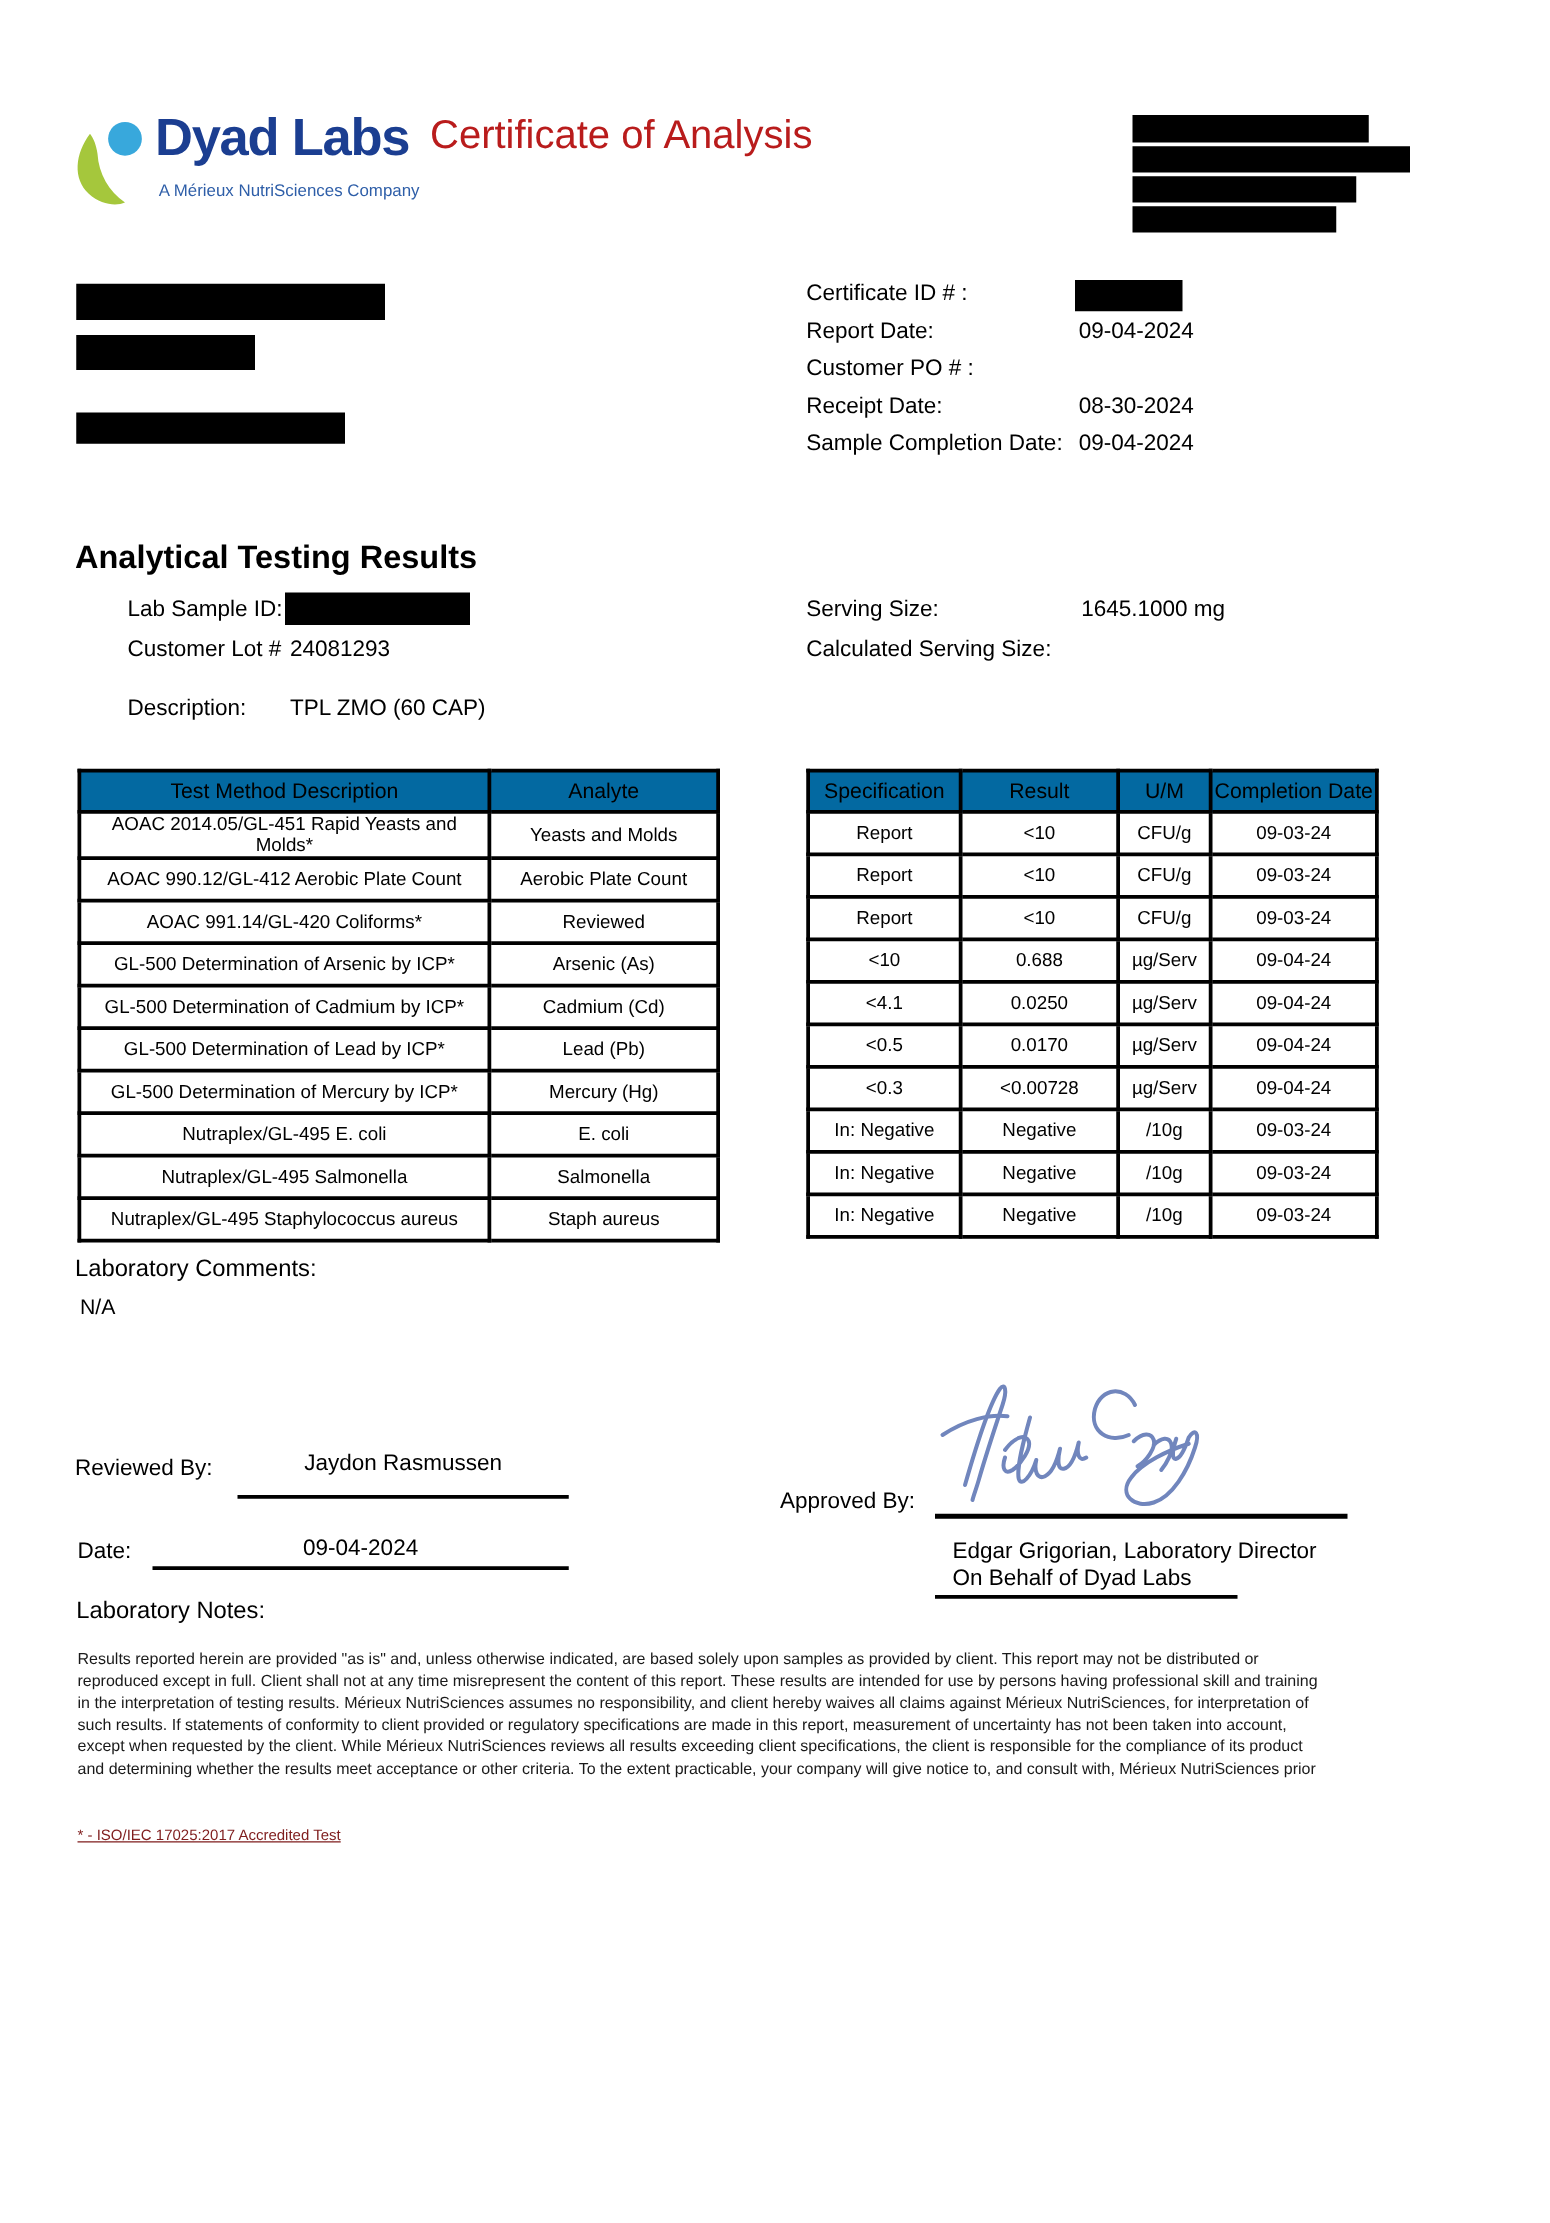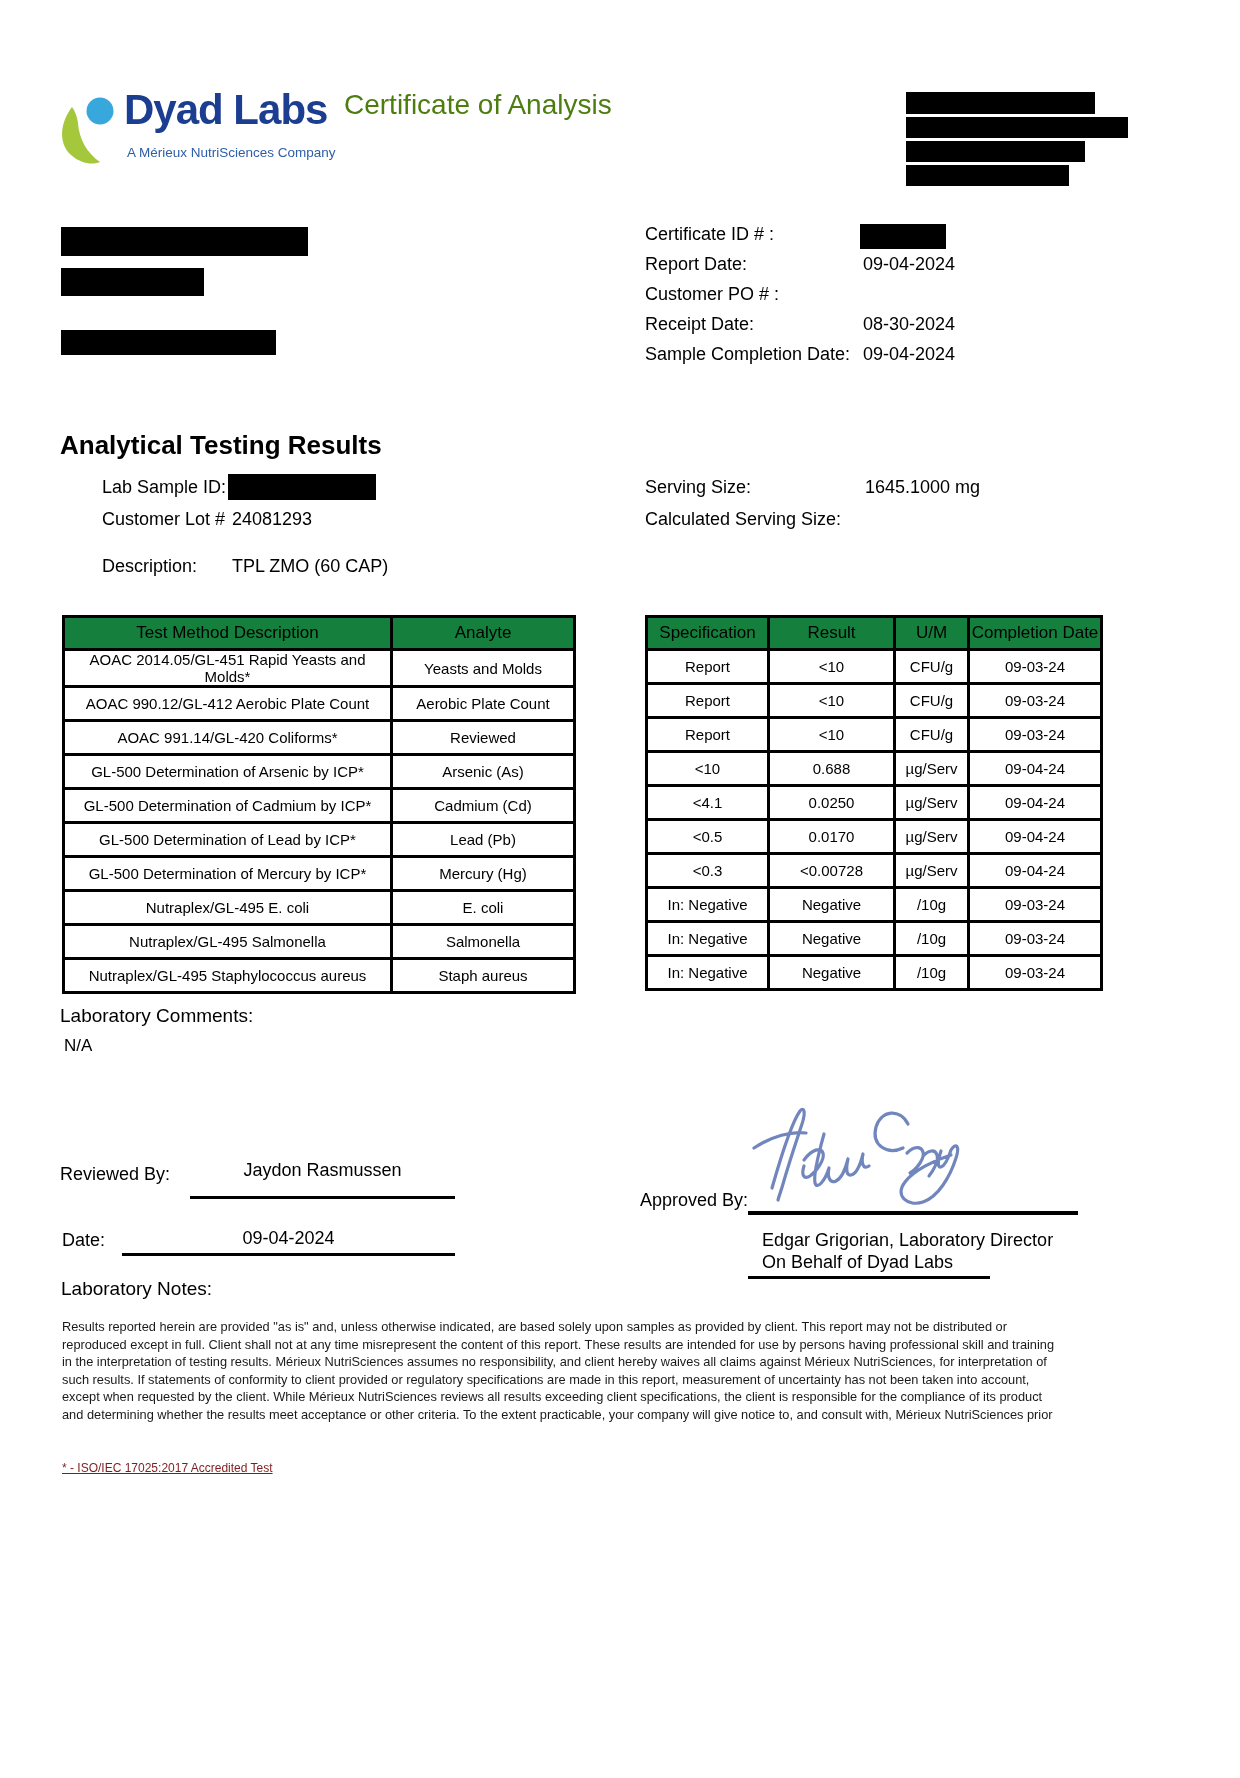--- a/index.html
+++ b/index.html
@@ -2,28 +2,28 @@
 <html><head>
 <meta charset="utf-8">
 <style>
   html,body{margin:0;padding:0;background:#fff;}
   .page{position:relative;width:1240px;height:1592px;background:#ffffff;overflow:hidden;
         font-family:"Liberation Sans", sans-serif;color:#000;}
   .abs{position:absolute;}
   .redact{position:absolute;background:#000;}
   .brand{font-size:42px;font-weight:bold;color:#1b3e91;letter-spacing:-1px;}
   .tagline{font-size:13.5px;color:#2e5ea8;}
-  .doc-title{font-size:28px;font-weight:normal;color:#4d7c0f;}
+  .doc-title{font-size:32px;font-weight:normal;color:#b91c1c;}
   .lbl{font-size:18px;}
   .val{font-size:18px;}
   .section-title{font-size:26px;font-weight:bold;}
   .comments-lbl{font-size:19px;}
   .rule{position:absolute;background:#000;}
   table.res{border-collapse:collapse;position:absolute;table-layout:fixed;}
-  table.res th{background:#15803d;font-weight:normal;font-size:17px;height:30px;
+  table.res th{background:#0369a1;font-weight:normal;font-size:17px;height:30px;
                border:3px solid #000;padding:0;margin-top:37px;}
   table.res td{font-size:15px;text-align:center;vertical-align:middle;height:31px;
                border:3px solid #000;padding:0 2px;}
   .notes-par{position:absolute;font-size:12.8px;line-height:17.5px;color:#1a1a1a;width:1130px;}
   .fineprint{font-size:12px;color:#7f1d1d;text-decoration:underline;}
   .footer-lbl{font-size:15.5px;}
   .center{text-align:center;}
   .right{text-align:right;}
   .pre{white-space:pre;}
   svg{display:block;}
@@ -208,21 +208,21 @@
       </tbody>
   </table>
 
   <div class="abs comments-lbl" style="left:60px;top:1005px;">Laboratory Comments:</div>
   <div class="abs" style="left:64px;top:1036px;font-size:17px;">N/A</div>
 
   <div class="abs lbl" style="left:60px;top:1164px;">Reviewed By:</div>
   <div class="abs val center" style="left:190px;top:1160px;width:265px;">Jaydon Rasmussen</div>
   <div class="rule" style="left:190px;top:1196px;width:265px;height:3px;"></div>
 
-  <div class="abs lbl" style="left:640px;top:1190px;">Approved By:</div>
+  <div class="abs lbl" style="left:624px;top:1190px;">Approved By:</div>
   <svg class="abs" style="left:742px;top:1096px;" width="220" height="120" viewBox="0 0 220 120">
     <g fill="none" stroke="#7186bd" stroke-width="3.2" stroke-linecap="round" stroke-linejoin="round">
       <path d="M30,92 C38,64 50,26 58,15 C62,10 64,16 60,28 C53,49 45,74 41,88 C39,95 37,100 36,104"></path>
       <path d="M12,52 C30,40 50,35 64,37"></path>
       <path d="M62,64 C70,53 79,51 81,57 C83,63 75,75 68,80 C62,84 59,79 62,70 M82,38 C77,56 71,78 73,87 C75,94 83,85 87,72 M87,72 C85,81 88,88 94,85 C100,82 104,71 106,63 M106,63 C104,72 104,80 109,79 C115,78 119,66 121,58 C119,67 121,74 127,70"></path>
       <path d="M166,28 C158,12 139,14 134,31 C129,50 146,59 161,52"></path>
       <path d="M165,57 C172,50 179,50 181,56 C183,62 175,73 168,77 M181,60 C187,54 193,53 195,59 C197,65 191,75 187,80 M199,55 C196,64 195,72 199,71 C203,70 207,60 209,54 M209,54 C214,46 218,50 214,62 C208,81 196,101 181,106 C166,111 152,100 163,86 C172,74 193,64 209,59"></path>
     </g>
   </svg>
   <div class="rule" style="left:748px;top:1211px;width:330px;height:4px;"></div>

